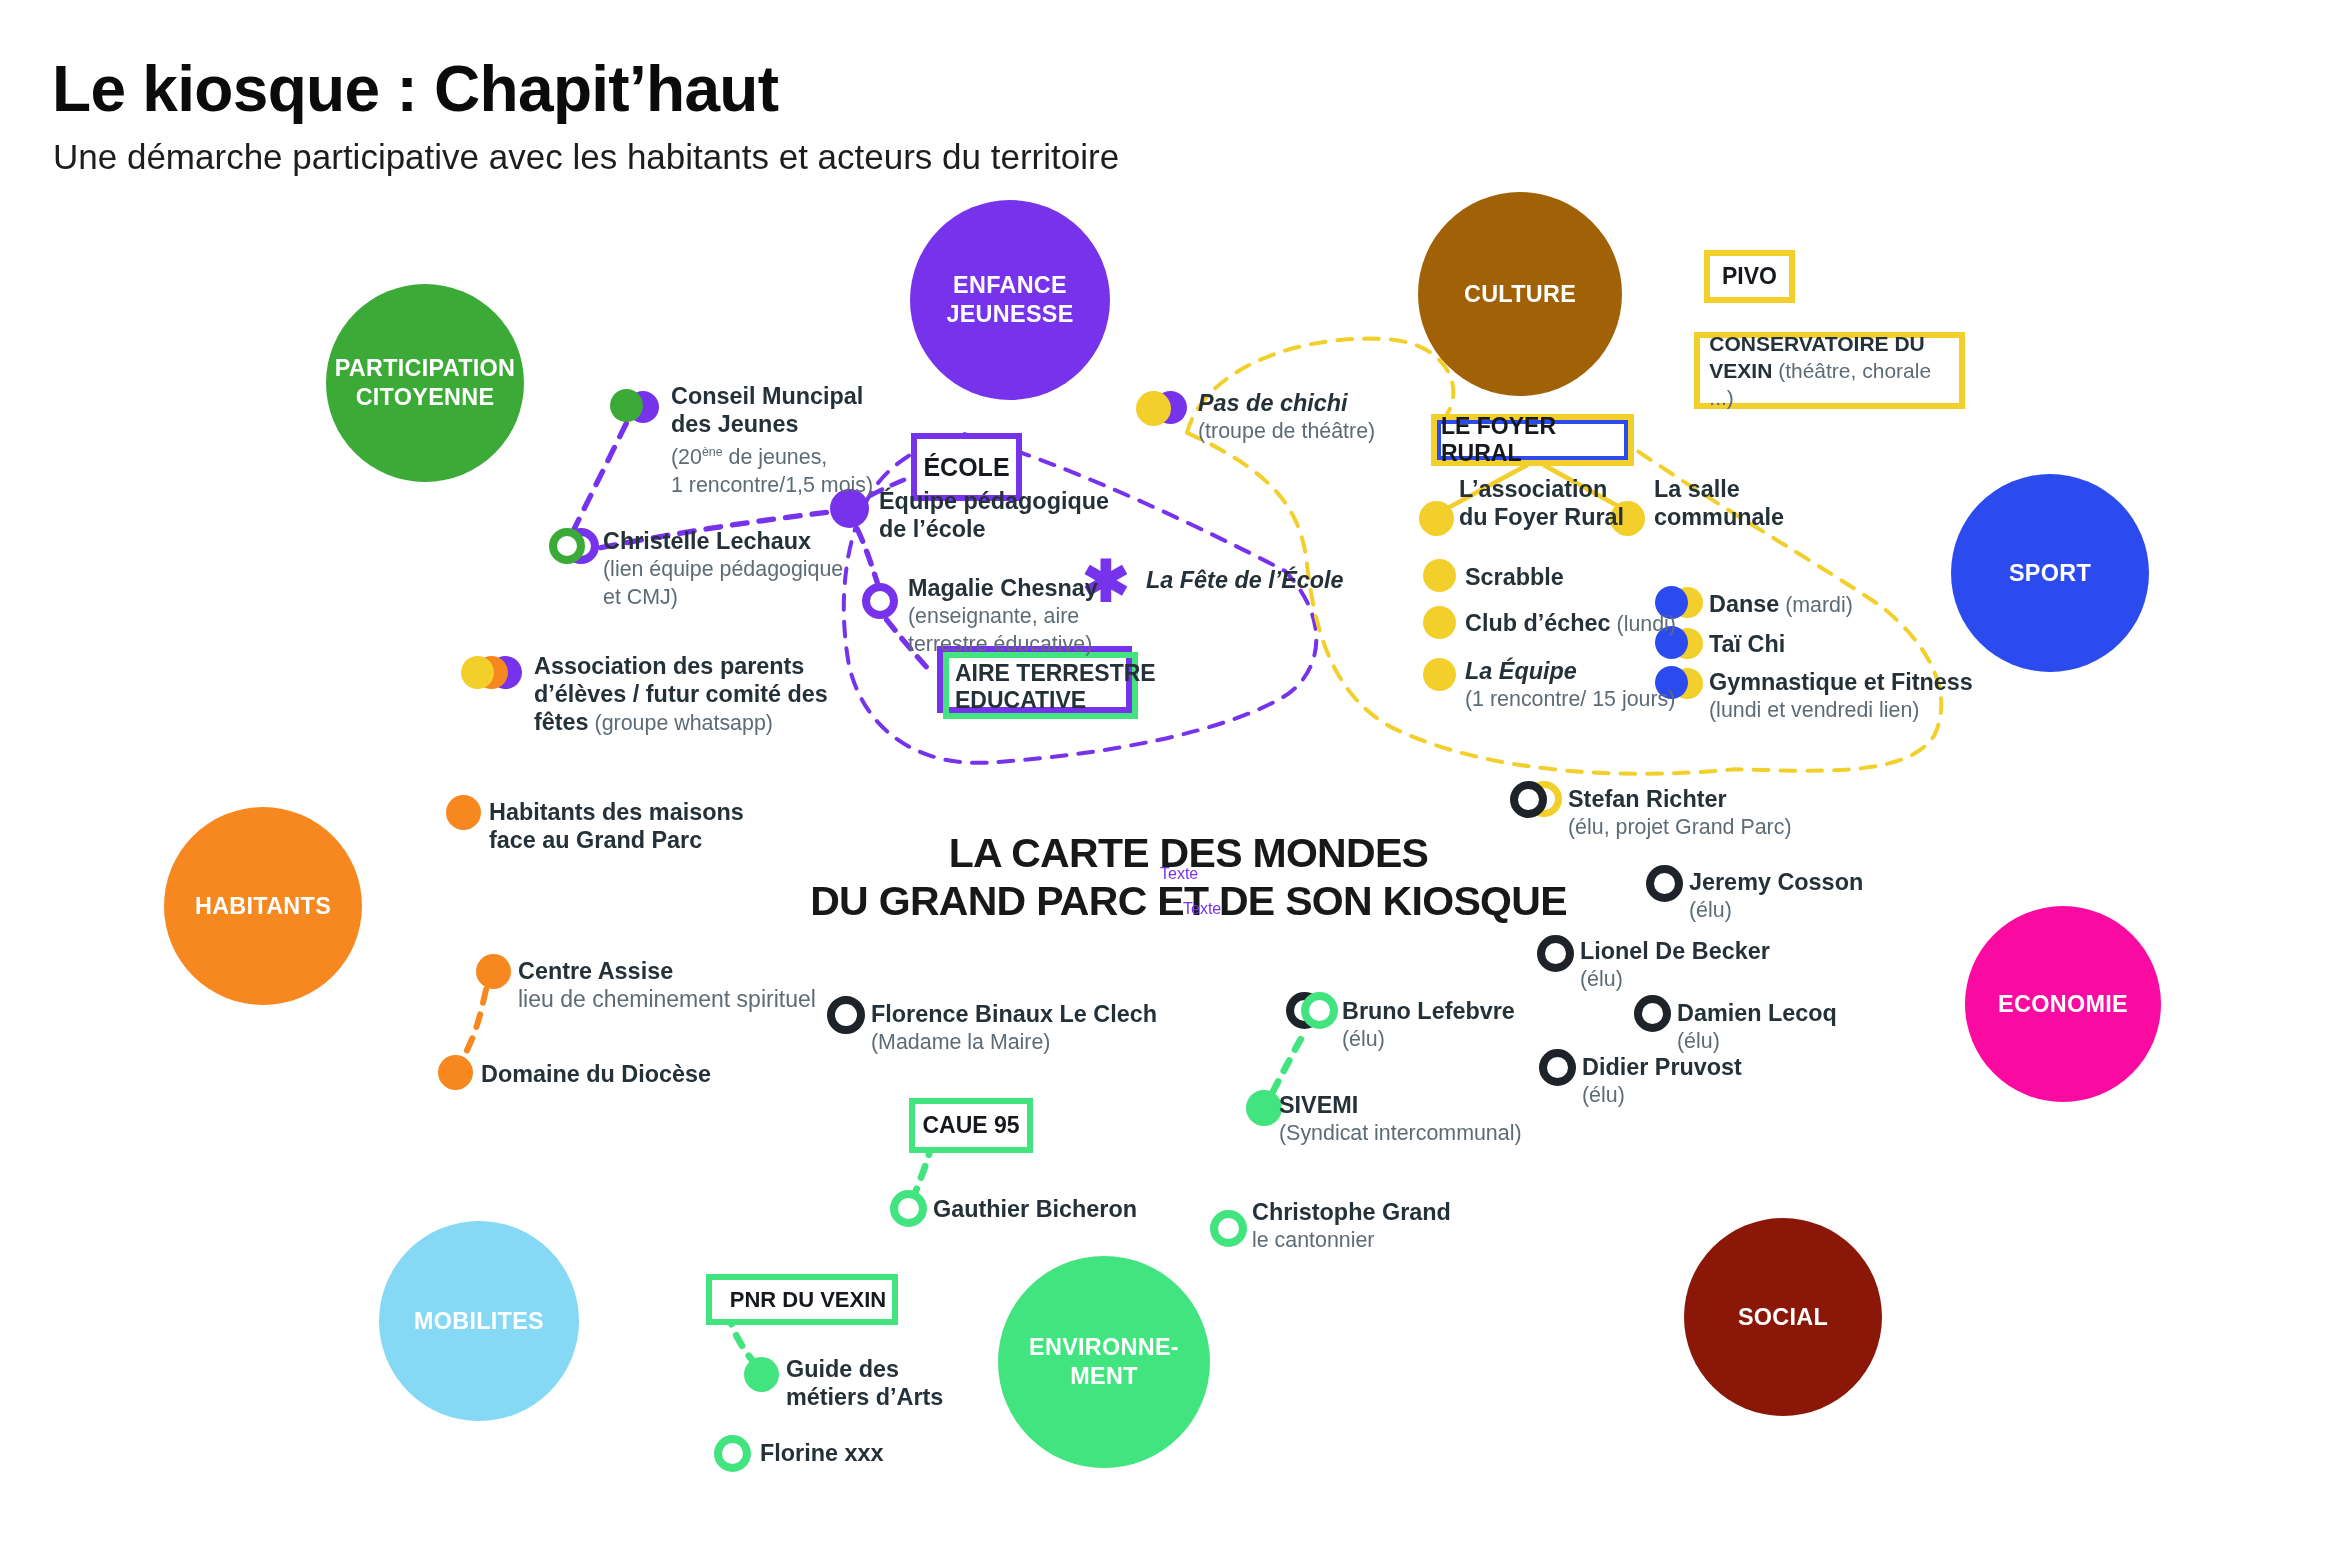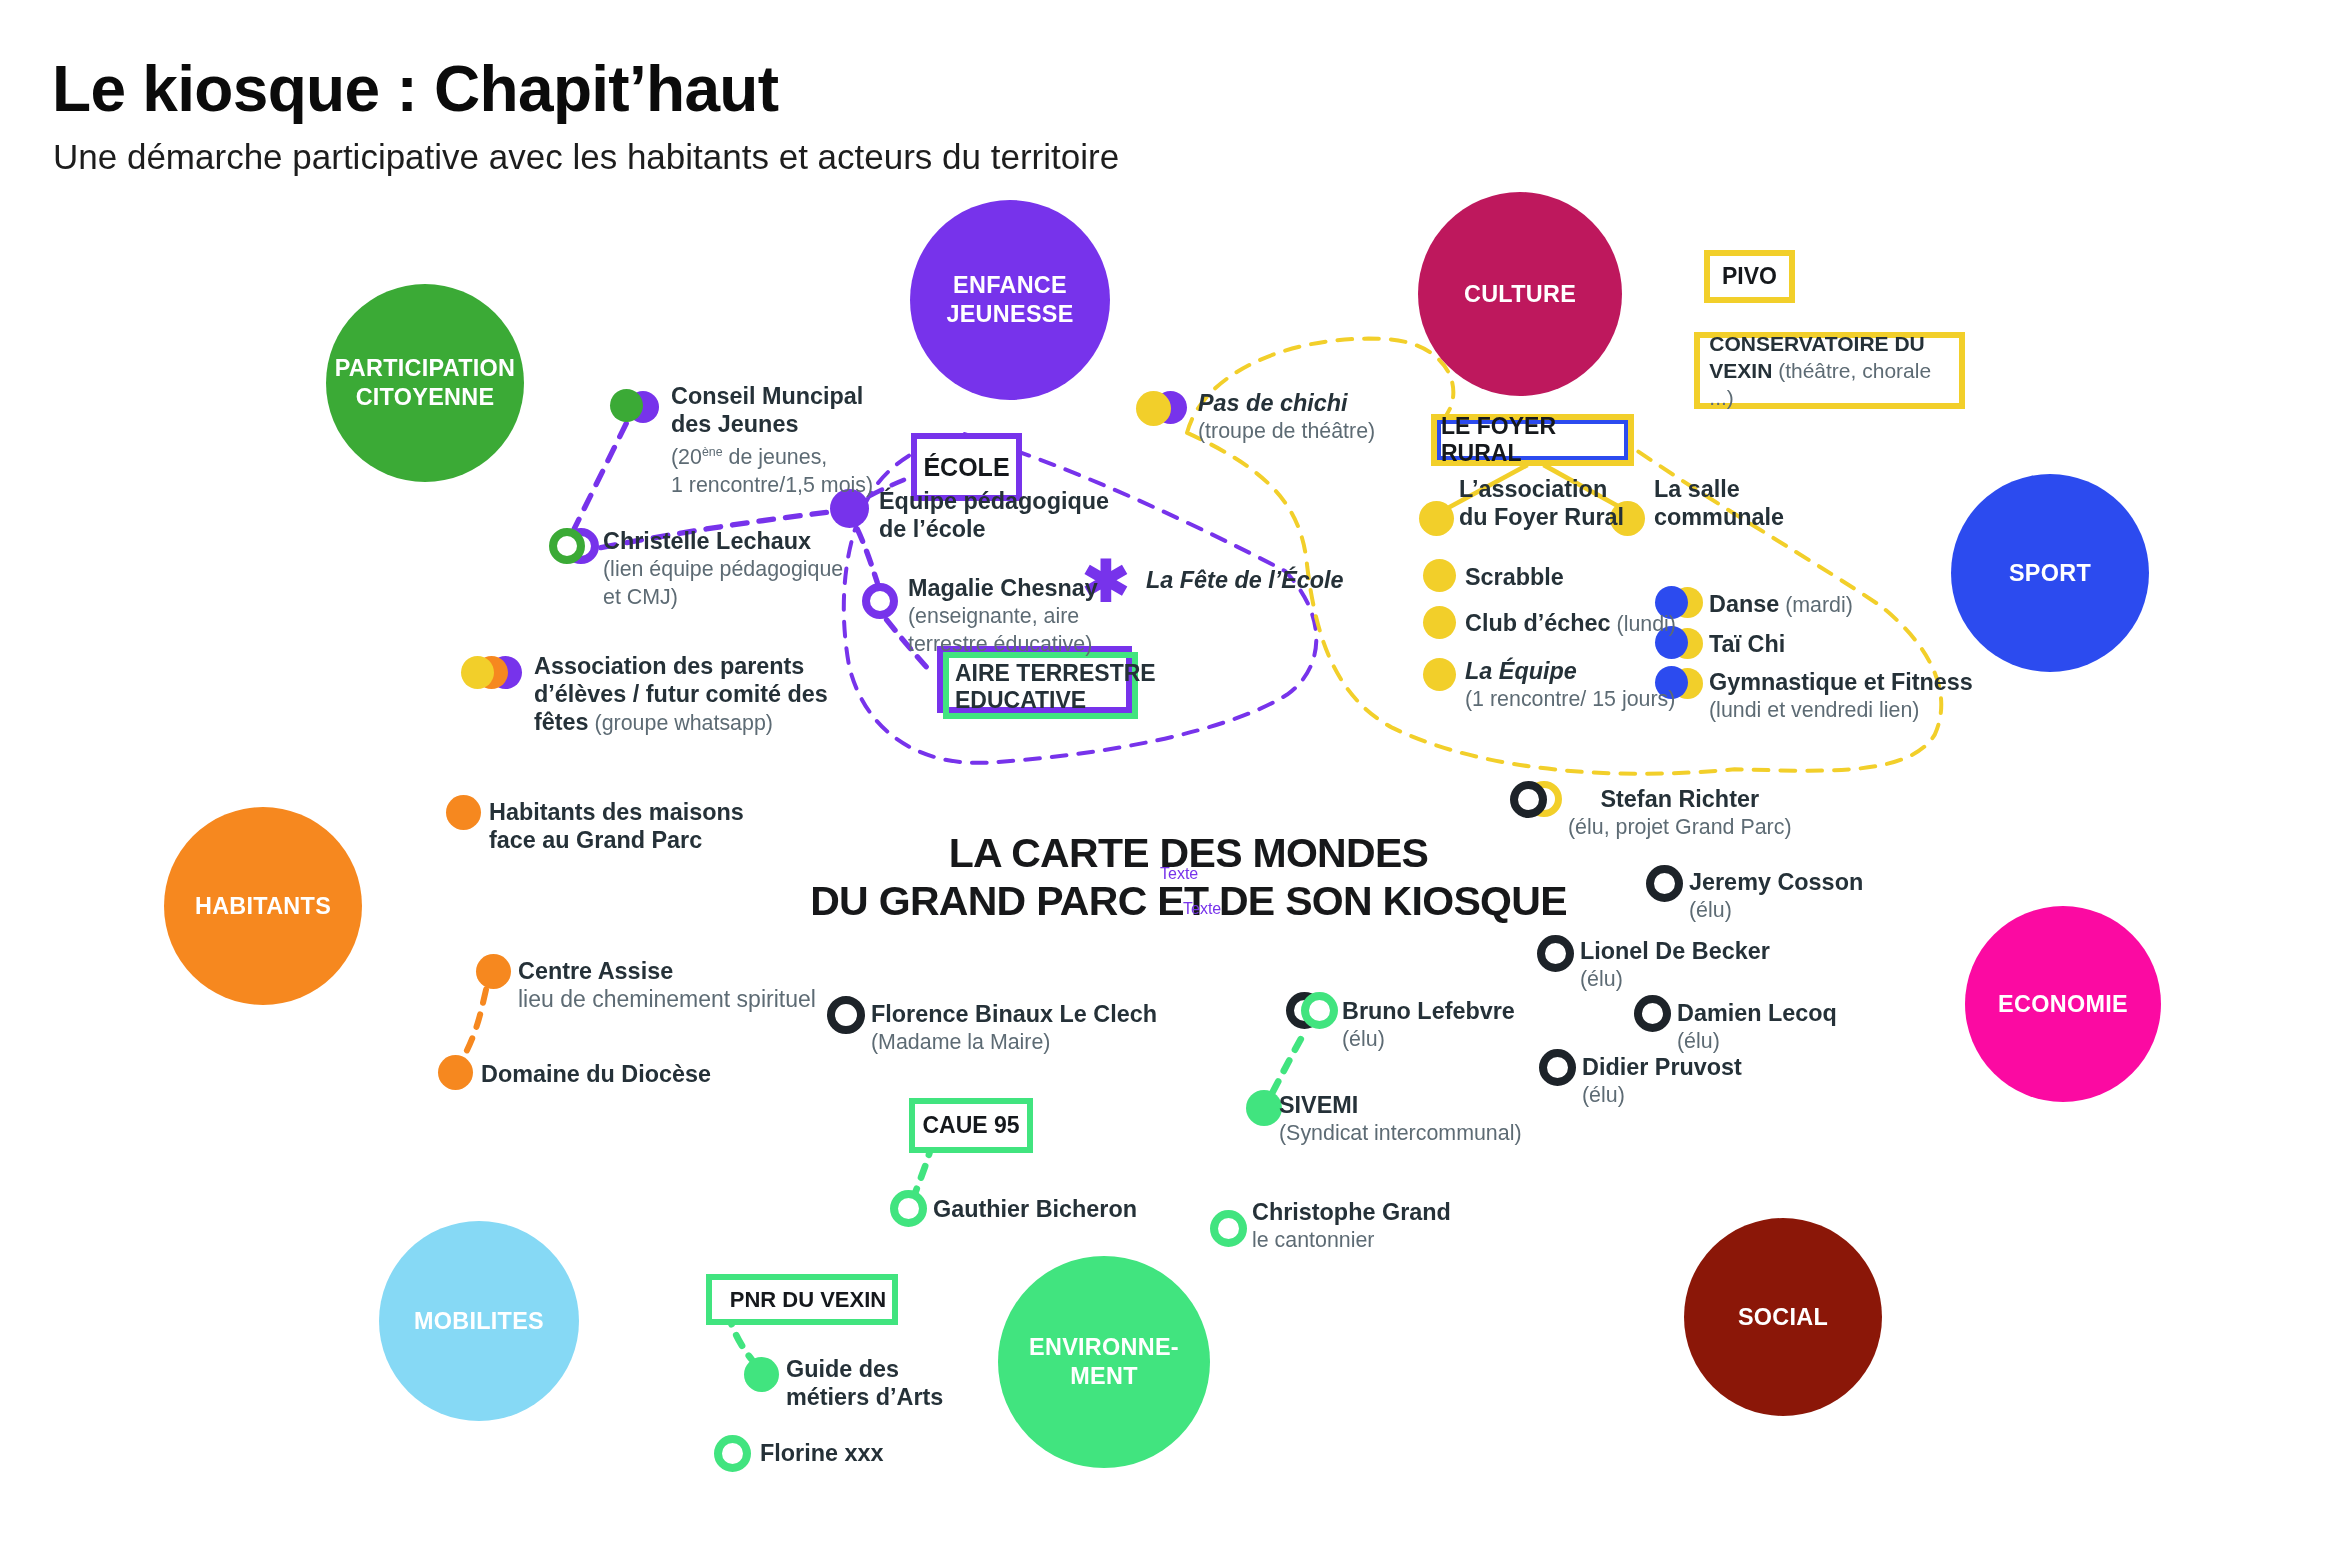--- a/index.html
+++ b/index.html
@@ -63,21 +63,21 @@
   <div class="subtitle">Une démarche participative avec les habitants et acteurs du territoire</div>
 
   <div class="bubble" style="left:326px;top:284px;width:198px;height:198px;background:#3BAA36;">
     <div>PARTICIPATION</div>
     <div>CITOYENNE</div>
   </div>
   <div class="bubble" style="left:910px;top:200px;width:200px;height:200px;background:#7733EB;">
     <div>ENFANCE</div>
     <div>JEUNESSE</div>
   </div>
-  <div class="bubble" style="left:1418px;top:192px;width:204px;height:204px;background:#be185d;">
+  <div class="bubble" style="left:1418px;top:192px;width:204px;height:204px;background:#a16207;">
     <div>CULTURE</div>
   </div>
   <div class="bubble" style="left:1951px;top:474px;width:198px;height:198px;background:#2C4BEF;">
     <div>SPORT</div>
   </div>
   <div class="bubble" style="left:164px;top:807px;width:198px;height:198px;background:#F6881F;">
     <div>HABITANTS</div>
   </div>
   <div class="bubble" style="left:1965px;top:906px;width:196px;height:196px;background:#FB0AA2;">
     <div>ECONOMIE</div>
@@ -245,21 +245,21 @@
 
   <div class="lbl" style="left:1709px;top:630px;">
     <div class="nm">Taï Chi</div>
   </div>
 
   <div class="lbl" style="left:1709px;top:668px;">
     <div class="nm">Gymnastique et Fitness</div>
     <div class="sb">(lundi et vendredi lien)</div>
   </div>
 
-  <div class="lbl" style="left:1568px;top:785px;text-align:center;">
+  <div class="lbl" style="left:1568px;top:785px;">
     <div class="nm">Stefan Richter</div>
     <div class="sb">(élu, projet Grand Parc)</div>
   </div>
 
   <div class="lbl" style="left:1689px;top:868px;">
     <div class="nm">Jeremy Cosson</div>
     <div class="sb">(élu)</div>
   </div>
 
   <div class="lbl" style="left:1580px;top:937px;">

